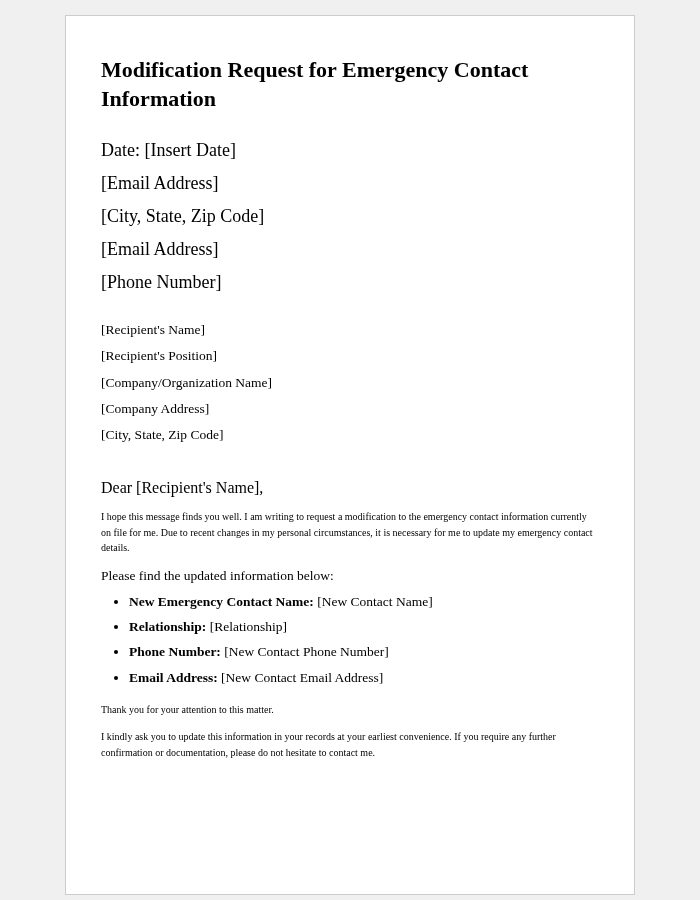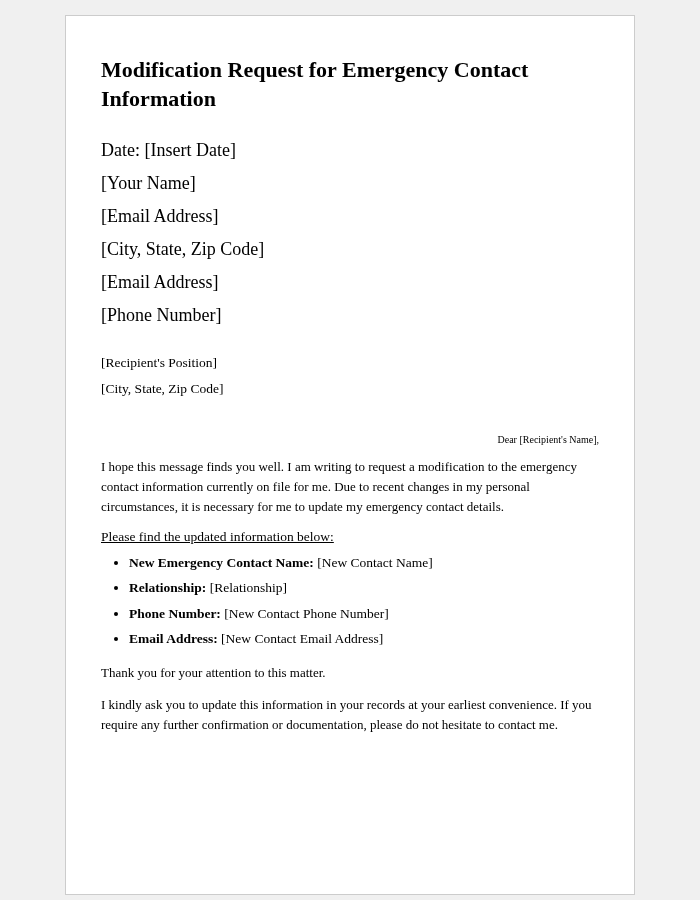--- a/index.html
+++ b/index.html
@@ -59,38 +59,36 @@
       color: #000;
       margin-bottom: 6px;
       line-height: 1.5;
     }
 
     .body-section {
       margin-top: 10px;
     }
 
     .salutation {
-      font-size: 10px;
+      font-size: 16px;
       color: #000;
       margin-bottom: 12px;
-      text-align: right;
     }
 
     .paragraph {
-      font-size: 13px;
+      font-size: 10px;
       color: #000;
       margin-bottom: 12px;
       line-height: 1.55;
     }
 
     .list-intro {
       font-size: 13.5px;
       color: #000;
       margin-bottom: 8px;
-      text-decoration: underline;
     }
 
     .bullet-list {
       margin-left: 28px;
       margin-bottom: 14px;
     }
 
     .bullet-list li {
       font-size: 13.5px;
       color: #000;
@@ -105,31 +103,33 @@
   </style>
 </head>
 <body>
 
 <div class="page-container">
 
   <h1 class="doc-title">Modification Request for Emergency Contact Information</h1>
 
   <div class="sender-block">
     <p>Date: [Insert Date]</p>
-    <p>[Your Name]</p>
     <p>[Email Address]</p>
     <p>[City, State, Zip Code]</p>
     <p>[Email Address]</p>
     <p>[Phone Number]</p>
   </div>
 
   <div class="spacer"></div>
 
   <div class="recipient-block">
+    <p>[Recipient's Name]</p>
     <p>[Recipient's Position]</p>
+    <p>[Company/Organization Name]</p>
+    <p>[Company Address]</p>
     <p>[City, State, Zip Code]</p>
   </div>
 
   <div class="spacer"></div>
 
   <div class="body-section">
 
     <p class="salutation">Dear [Recipient's Name],</p>
 
     <p class="paragraph">I hope this message finds you well. I am writing to request a modification to the emergency contact information currently on file for me. Due to recent changes in my personal circumstances, it is necessary for me to update my emergency contact details.</p>

